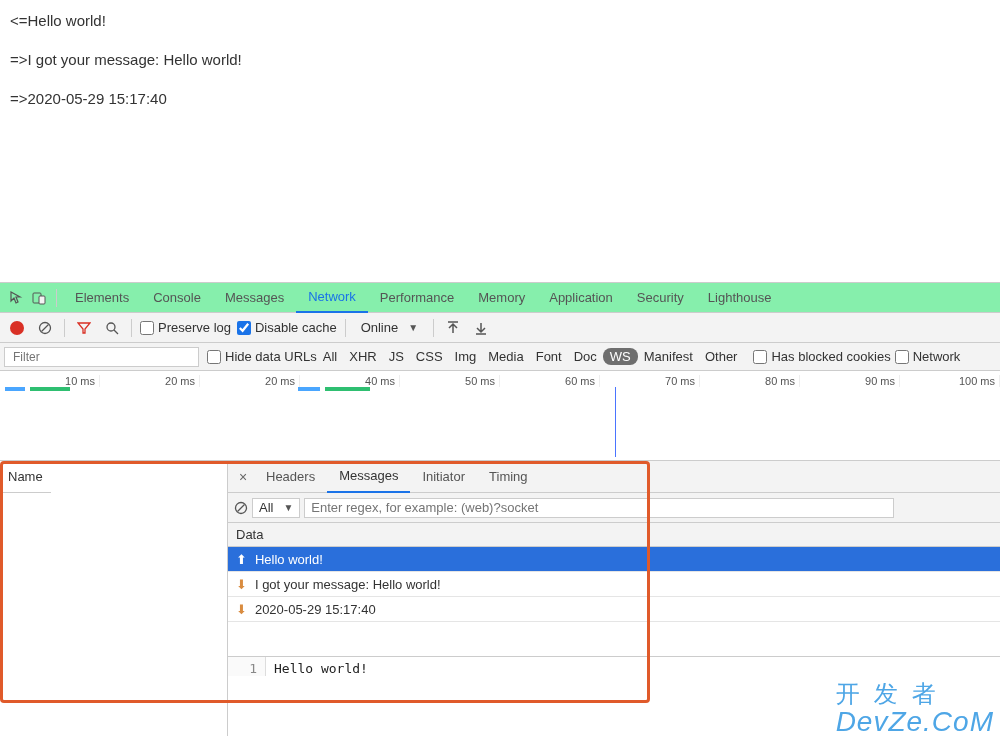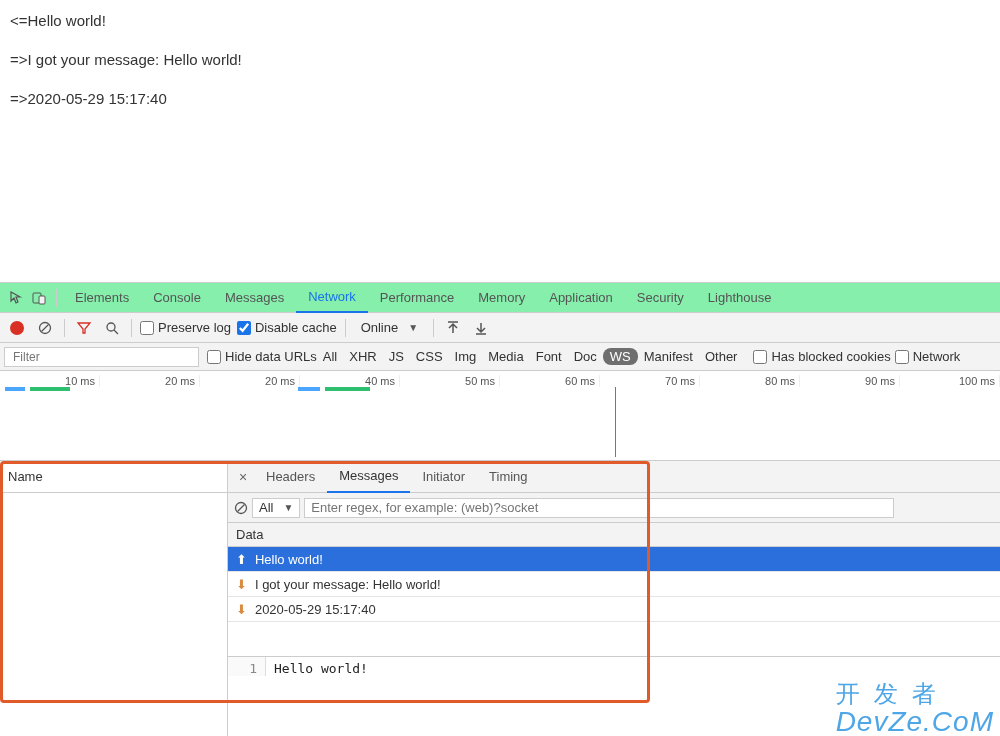--- a/index.html
+++ b/index.html
@@ -127,21 +127,21 @@
 
 
 .req-split {
   display:flex;flex:1;background:#fff;position:relative;overflow:hidden;
 }
 .highlight-box {
   position:absolute;left:0;top:0;width:650px;height:242px;
   border:3px solid #e05a2a;border-radius:4px;pointer-events:none;z-index:5;
 }
 .req-list {
-  width:228px;border-right:1px solid #ccc;display:flex;flex-direction:column;
+  width:228px;border-right:1px solid #ccc;display:flex;flex-direction:row;
 }
 .req-list-header {
   height:32px;border-bottom:1px solid #ccc;display:flex;align-items:center;
   padding:0 8px;font-size:13px;color:#333;
 }
 .req-item {
   height:28px;display:flex;align-items:center;gap:6px;padding:0 8px;
   background:#f3f3f3;border-bottom:1px solid #e5e5e5;font-size:13px;
 }
 .req-item .file-icon {

